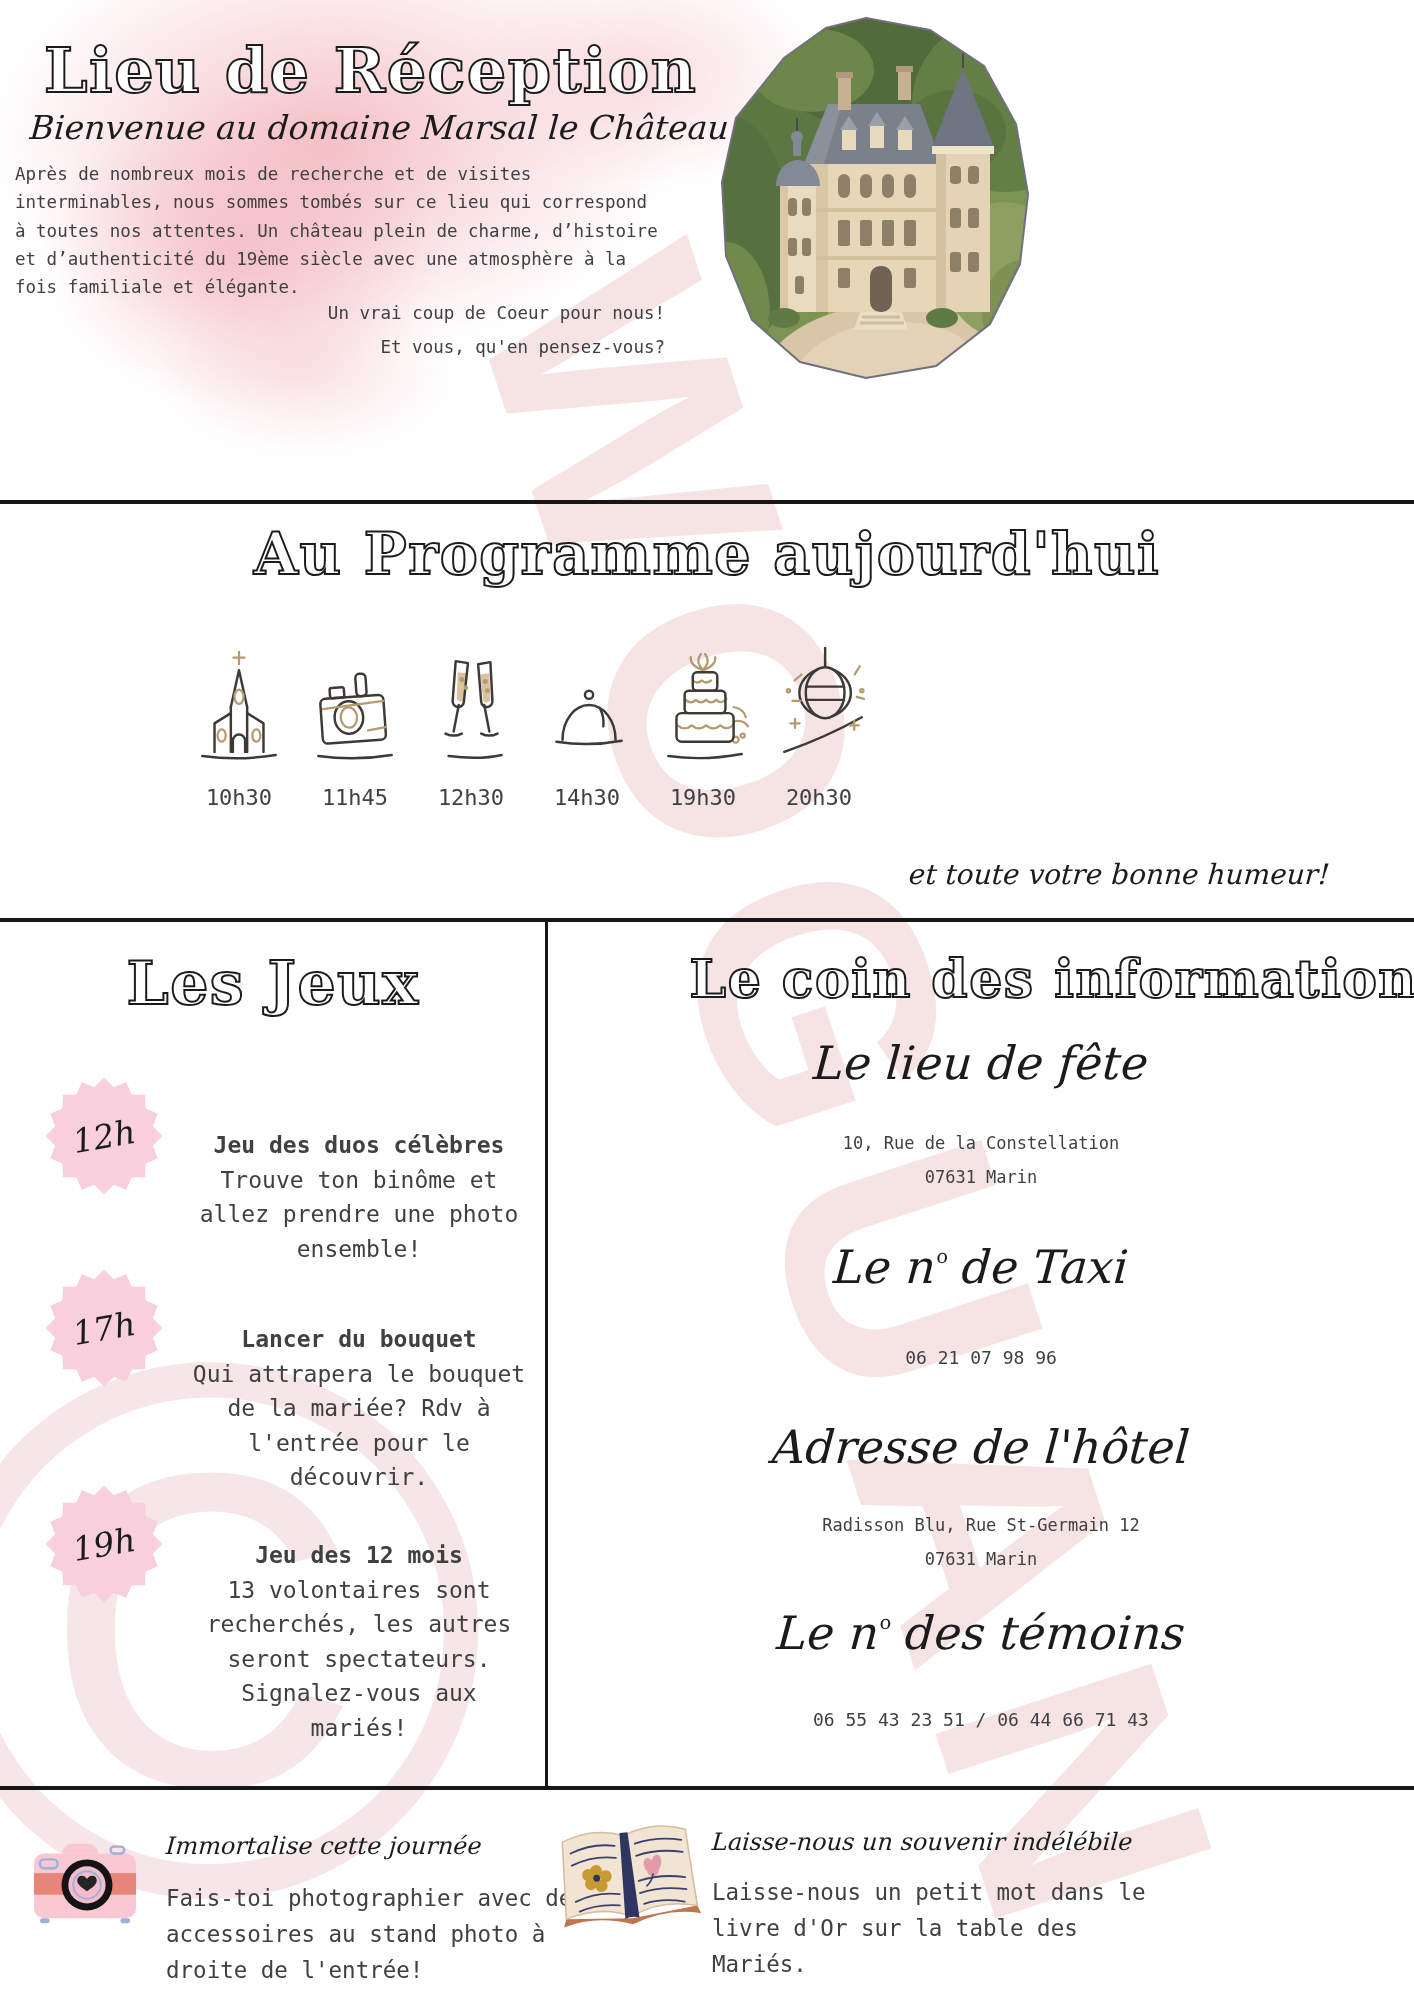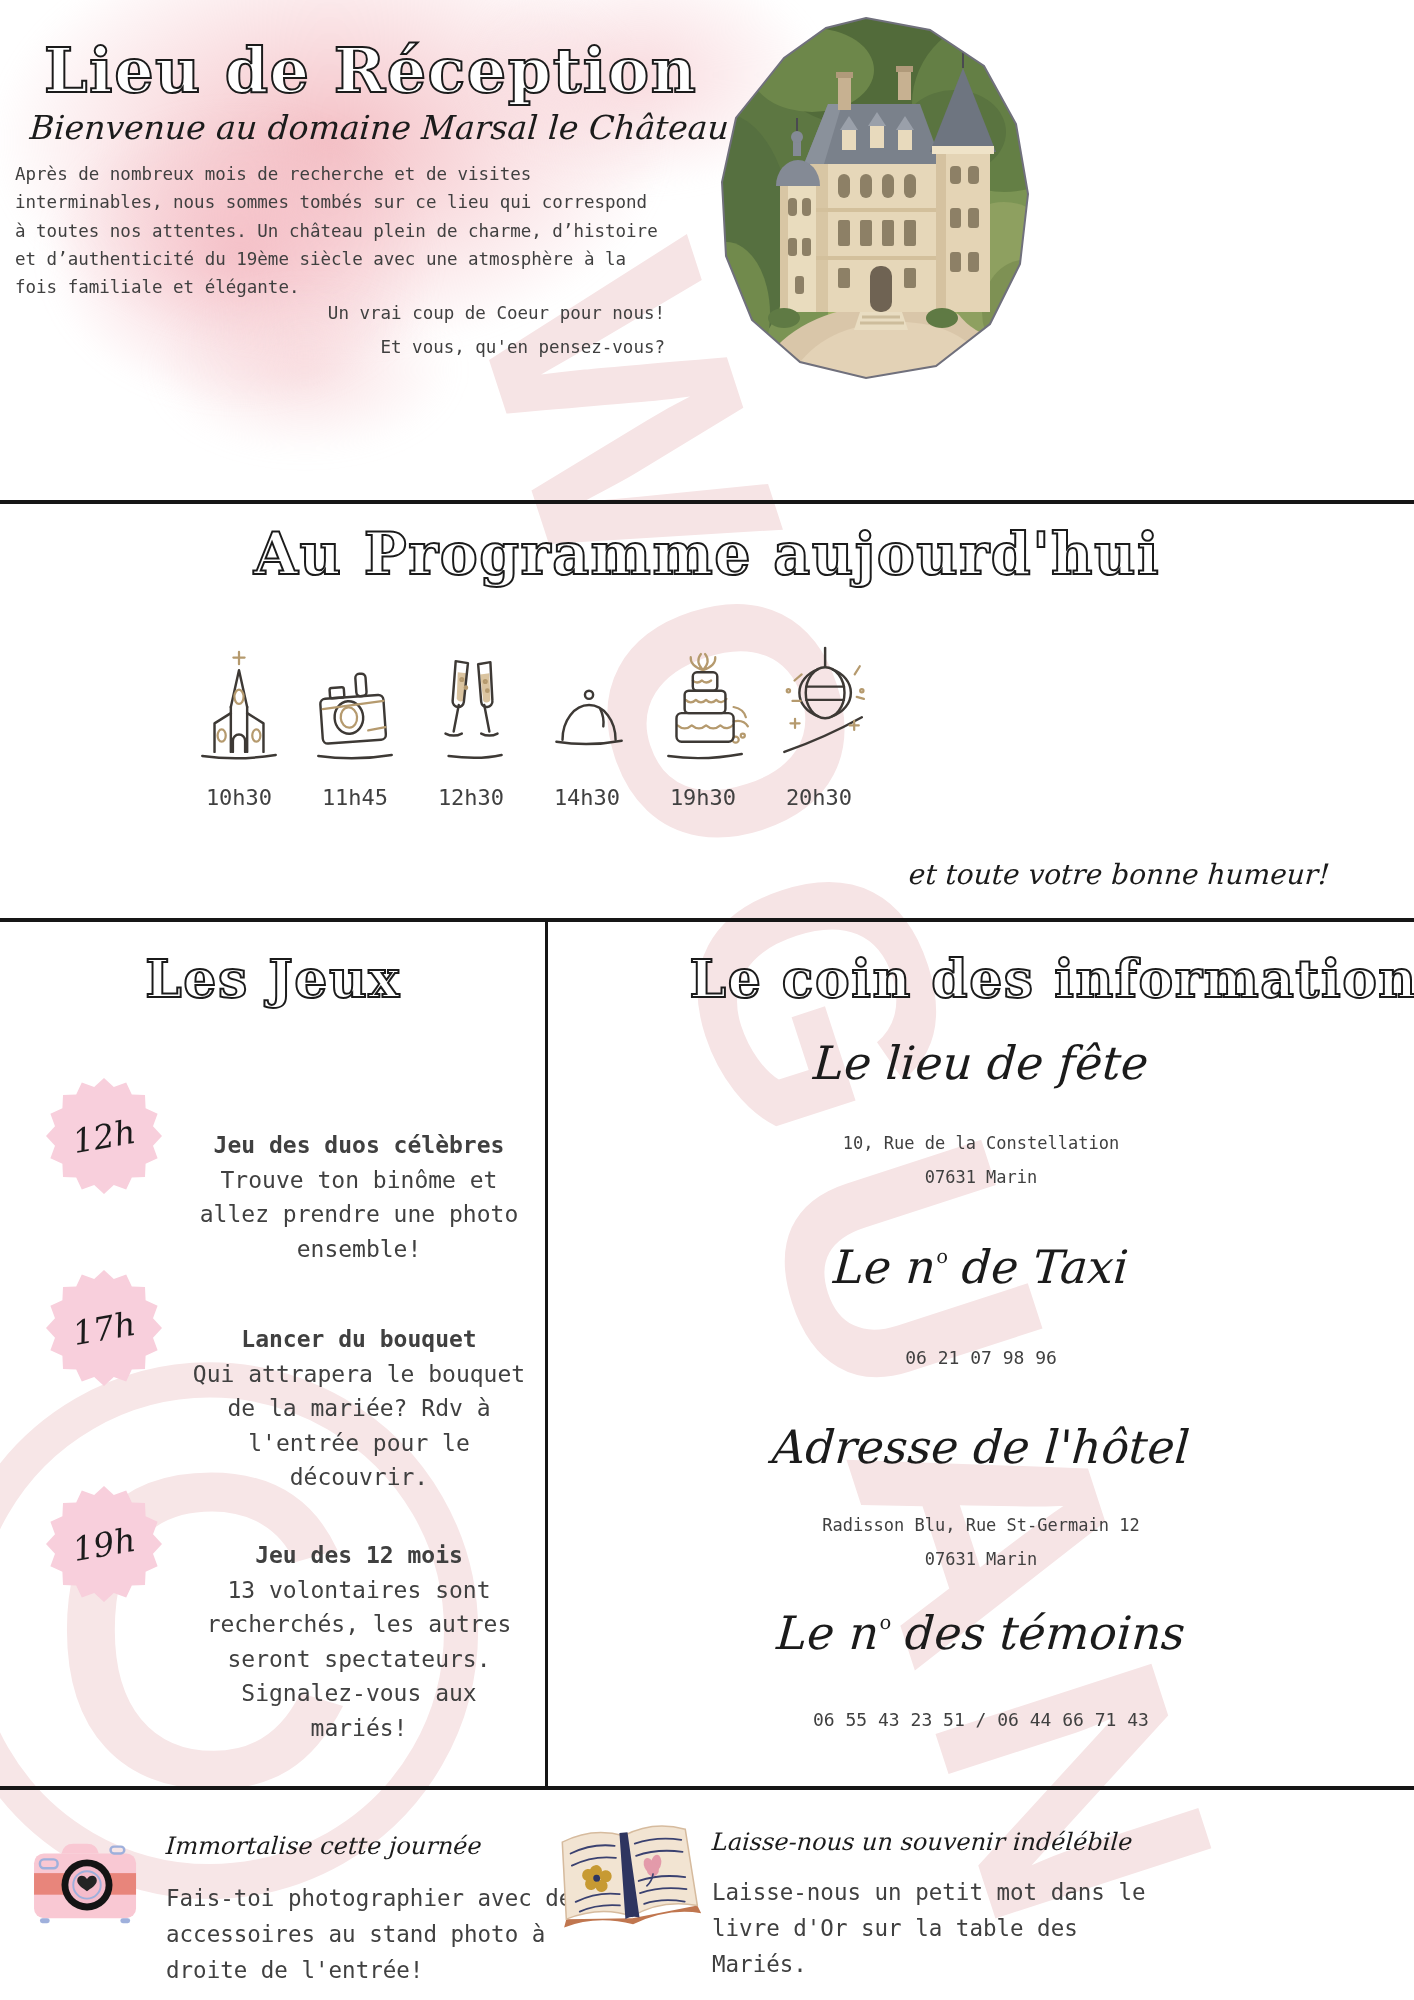--- a/index.html
+++ b/index.html
@@ -58,21 +58,21 @@
   
   .prog-title { position:absolute; left:0; top:520px; width:1414px; text-align:center; font-size:57px; }
   .events { position:absolute; left:188px; top:645px; display:flex; gap:14px; }
   .event  { width:102px; text-align:center; }
   .event svg { width:102px; height:122px; display:block; }
   .event .time { margin-top:18px; font-size:22px; }
   .prog-tagline { position:absolute; right:84px; top:858px; font-size:28px; }
 
   
   .vdivider { position:absolute; left:545px; top:922px; width:3px; height:864px; background:#161616; z-index:2; }
-  .jeux-title  { position:absolute; left:0; top:948px; width:546px; text-align:center; font-size:52px; }
+  .jeux-title  { position:absolute; left:0; top:948px; width:546px; text-align:center; font-size:60px; }
   .infos-title { position:absolute; left:548px; top:948px; width:1042px; text-align:center; font-size:52px; }
 
   .badge { position:absolute; width:120px; height:120px; }
   .badge svg { position:absolute; inset:0; }
   .badge .badge-time {
     position:absolute; inset:0; display:flex; align-items:center; justify-content:center;
     font-family:"DejaVu Serif","Liberation Serif",serif; font-style:italic;
     font-size:33px; color:#1b1b1b; transform:rotate(-10deg);
   }
   .badge1 { left:44px; top:1076px; }

